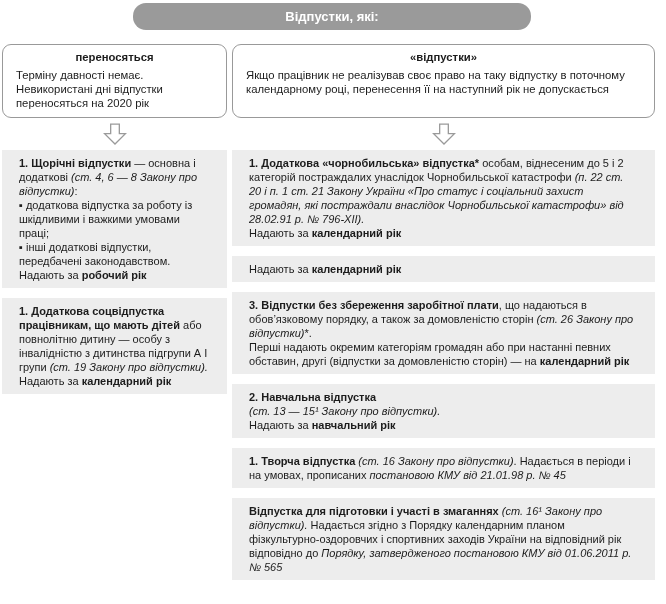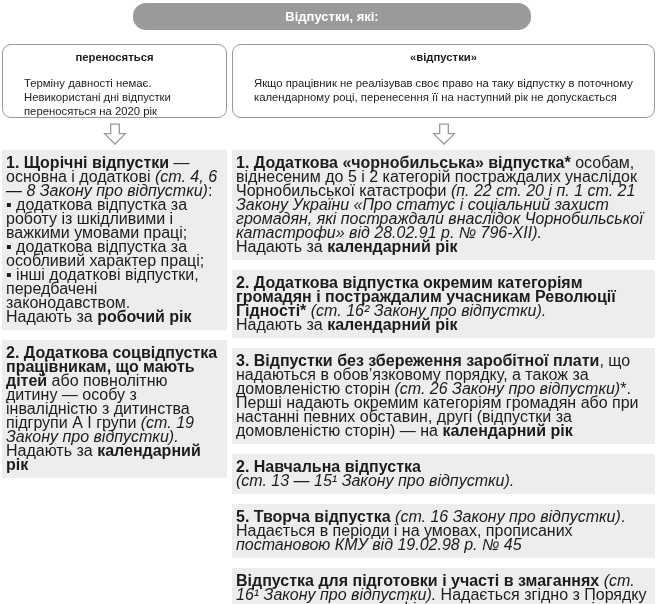--- a/index.html
+++ b/index.html
@@ -17,25 +17,25 @@
     display:flex;gap:5px;align-items:flex-start;
   }
   .col-left{width:225px;flex:0 0 225px;}
   .col-right{width:423px;flex:0 0 423px;}
   .top-box{
     box-sizing:border-box;background:#ffffff;border:1.5px solid #999999;
     border-radius:9px;padding:5px 9px 6px 9px;height:74px;
     font-size:11.3px;line-height:14px;
   }
   .top-box .t{font-weight:bold;text-align:center;margin:0 0 1px 0;}
-  .top-box .b-txt{margin:12px;}
+  .top-box .b-txt{margin:4px;}
   .arrow-wrap{height:32px;display:flex;align-items:center;justify-content:center;}
   .item{
-    box-sizing:border-box;background:#ededed;padding:6px 4px;margin-bottom:10px;
-    font-size:16px;line-height:14px;
+    box-sizing:border-box;background:#ededed;padding:6px 17px;margin-bottom:10px;
+    font-size:11px;line-height:14px;
   }
   .item p{margin:0;}
   .b{font-weight:bold;}
   .i{font-style:italic;}
 </style>
 </head>
 <body>
 
 <div class="canvas">
 
@@ -49,58 +49,57 @@
         <p class="b-txt">Терміну давності немає. Невикористані дні відпустки переносяться на 2020 рік</p>
       </div>
       <div class="arrow-wrap">
         <svg width="26" height="25" viewBox="0 0 30 26">
           <polygon points="10,1 20,1 20,12 27,12 15,24 3,12 10,12" fill="#ffffff" stroke="#9a9a9a" stroke-width="1.5"></polygon>
         </svg>
       </div>
       <div class="item">
         <p><span class="b">1. Щорічні відпустки</span><span> — основна і додаткові </span><span class="i">(ст. 4, 6 — 8 Закону про відпустки)</span><span>:</span></p>
         <p><span>▪ додаткова відпустка за роботу із шкідливими і важкими умовами праці;</span></p>
-        <p><span>▪ додаткова відпустка за особливий характер праці;</span></p>
         <p><span>▪ інші додаткові відпустки, передбачені законодавством.</span></p>
         <p><span>Надають за </span><span class="b">робочий рік</span></p>
       </div>
       <div class="item">
-        <p><span class="b">2. Додаткова соцвідпустка працівникам, що мають дітей</span><span> або повнолітню дитину — особу з інвалідністю з дитинства підгрупи А І групи </span><span class="i">(ст. 19 Закону про відпустки).</span></p>
+        <p><span class="b">1. Додаткова соцвідпустка працівникам, що мають дітей</span><span> або повнолітню дитину — особу з інвалідністю з дитинства підгрупи А І групи </span><span class="i">(ст. 19 Закону про відпустки).</span></p>
         <p><span>Надають за </span><span class="b">календарний рік</span></p>
       </div>
     </div>
 
     <div class="col-right">
       <div class="top-box">
         <p class="t">«відпустки»</p>
         <p class="b-txt">Якщо працівник не реалізував своє право на таку відпустку в поточному календарному році, перенесення її на наступний рік не допускається</p>
       </div>
       <div class="arrow-wrap">
         <svg width="26" height="25" viewBox="0 0 30 26">
           <polygon points="10,1 20,1 20,12 27,12 15,24 3,12 10,12" fill="#ffffff" stroke="#9a9a9a" stroke-width="1.5"></polygon>
         </svg>
       </div>
       <div class="item">
         <p><span class="b">1. Додаткова «чорнобильська» відпустка*</span><span> особам, віднесеним до 5 і 2 категорій постраждалих унаслідок Чорнобильської катастрофи </span><span class="i">(п. 22 ст. 20 і п. 1 ст. 21 Закону України «Про статус і соціальний захист громадян, які постраждали внаслідок Чорнобильської катастрофи» від 28.02.91 р. № 796-XII).</span></p>
         <p><span>Надають за </span><span class="b">календарний рік</span></p>
       </div>
       <div class="item">
-        <p><span class="b">2. Додаткова відпустка окремим категоріям громадян і постраждалим учасникам Революції Гідності*</span><span> </span><span class="i">(ст. 16² Закону про відпустки).</span></p>
         <p><span>Надають за </span><span class="b">календарний рік</span></p>
       </div>
       <div class="item">
         <p><span class="b">3. Відпустки без збереження заробітної плати</span><span>, що надаються в обов’язковому порядку, а також за домовленістю сторін </span><span class="i">(ст. 26 Закону про відпустки)</span><span>*.</span></p>
         <p><span>Перші надають окремим категоріям громадян або при настанні певних обставин, другі (відпустки за домовленістю сторін) — на </span><span class="b">календарний рік</span></p>
       </div>
       <div class="item">
         <p><span class="b">2. Навчальна відпустка</span></p>
         <p><span class="i">(ст. 13 — 15¹ Закону про відпустки).</span></p>
+        <p><span>Надають за </span><span class="b">навчальний рік</span></p>
       </div>
       <div class="item">
-        <p><span class="b">5. Творча відпустка</span><span> </span><span class="i">(ст. 16 Закону про відпустки)</span><span>. Надається в періоди і на умовах, прописаних </span><span class="i">постановою КМУ від 19.02.98 р. № 45</span></p>
+        <p><span class="b">1. Творча відпустка</span><span> </span><span class="i">(ст. 16 Закону про відпустки)</span><span>. Надається в періоди і на умовах, прописаних </span><span class="i">постановою КМУ від 21.01.98 р. № 45</span></p>
       </div>
       <div class="item">
         <p><span class="b">Відпустка для підготовки і участі в змаганнях</span><span> </span><span class="i">(ст. 16¹ Закону про відпустки).</span><span> Надається згідно з Порядку календарним планом фізкультурно-оздоровчих і спортивних заходів України на відповідний рік відповідно до </span><span class="i">Порядку, затвердженого постановою КМУ від 01.06.2011 р. № 565</span></p>
       </div>
     </div>
 
   </div>
 </div>
 
 </body></html>

